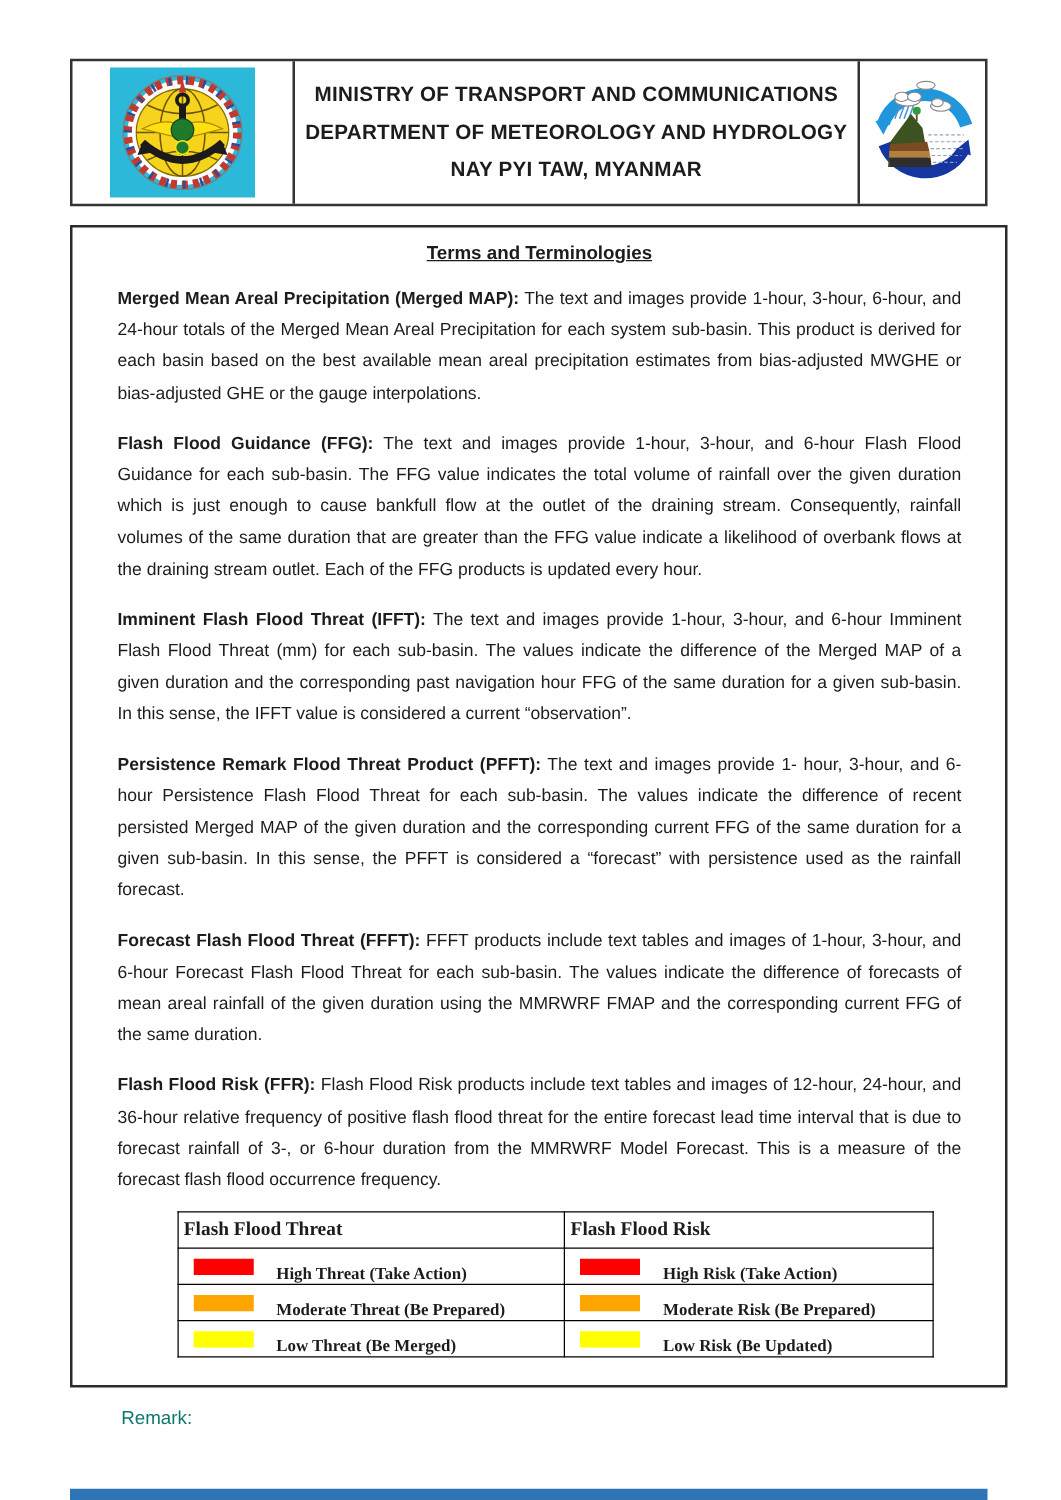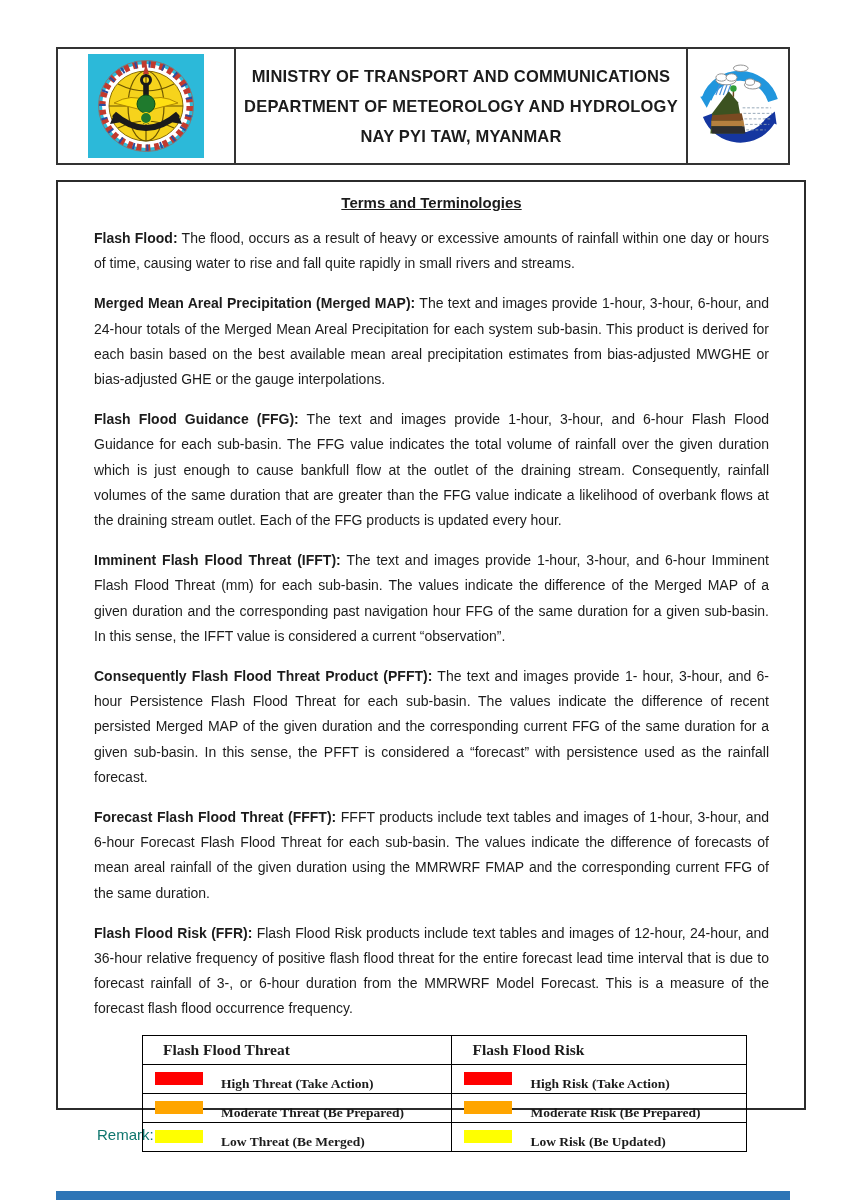--- a/index.html
+++ b/index.html
@@ -43,21 +43,21 @@
     text-align:justify;
   }
   .para b { font-weight:bold; }
 
   
   .legend-table {
     margin:13px 0 0 48px; border-collapse:collapse; width:605px;
     font-family:"Liberation Serif", serif;
   }
   .legend-table td { border:1.6px solid #000; padding:0; }
-  .lt-head { font-weight:bold; font-size:15.5px; padding:3px 20px !important; height:22px; }
+  .lt-head { font-weight:bold; font-size:15.5px; padding:3px 4px !important; height:22px; }
   .lt-cell { height:28px; }
   .lt-inner { display:flex; align-items:center; padding:0 8px 0 12px; }
   .swatch { width:48px; height:13px; flex:0 0 auto; }
   .lt-label { font-weight:bold; font-size:13.5px; margin-left:18px; white-space:nowrap;margin-top:11px; }
 
   
   .remark {
     position:absolute; left:97px; top:1126px; display:flex; gap:58px;
     font-size:15px;
   }
@@ -148,37 +148,33 @@
           <line x1="59" y1="76" x2="80" y2="76"></line>
         </g>
       </svg>
     </div>
   </div>
 
   <div class="content-box">
     <div class="doc-title">Terms and Terminologies</div>
 
     <p class="para">
-      <b>Flash Flood:</b>
-      <span>The flood, occurs as a result of heavy or excessive amounts of rainfall within one day or hours of time, causing water to rise and fall quite rapidly in small rivers and streams.</span>
-    </p>
-    <p class="para">
       <b>Merged Mean Areal Precipitation (Merged MAP):</b>
       <span>The text and images provide 1-hour, 3-hour, 6-hour, and 24-hour totals of the Merged Mean Areal Precipitation for each system sub-basin. This product is derived for each basin based on the best available mean areal precipitation estimates from bias-adjusted MWGHE or bias-adjusted GHE or the gauge interpolations.</span>
     </p>
     <p class="para">
       <b>Flash Flood Guidance (FFG):</b>
       <span>The text and images provide 1-hour, 3-hour, and 6-hour Flash Flood Guidance for each sub-basin. The FFG value indicates the total volume of rainfall over the given duration which is just enough to cause bankfull flow at the outlet of the draining stream. Consequently, rainfall volumes of the same duration that are greater than the FFG value indicate a likelihood of overbank flows at the draining stream outlet. Each of the FFG products is updated every hour.</span>
     </p>
     <p class="para">
       <b>Imminent Flash Flood Threat (IFFT):</b>
       <span>The text and images provide 1-hour, 3-hour, and 6-hour Imminent Flash Flood Threat (mm) for each sub-basin. The values indicate the difference of the Merged MAP of a given duration and the corresponding past navigation hour FFG of the same duration for a given sub-basin. In this sense, the IFFT value is considered a current “observation”.</span>
     </p>
     <p class="para">
-      <b>Consequently Flash Flood Threat Product (PFFT):</b>
+      <b>Persistence Remark Flood Threat Product (PFFT):</b>
       <span>The text and images provide 1- hour, 3-hour, and 6-hour Persistence Flash Flood Threat for each sub-basin. The values indicate the difference of recent persisted Merged MAP of the given duration and the corresponding current FFG of the same duration for a given sub-basin. In this sense, the PFFT is considered a “forecast” with persistence used as the rainfall forecast.</span>
     </p>
     <p class="para">
       <b>Forecast Flash Flood Threat (FFFT):</b>
       <span>FFFT products include text tables and images of 1-hour, 3-hour, and 6-hour Forecast Flash Flood Threat for each sub-basin. The values indicate the difference of forecasts of mean areal rainfall of the given duration using the MMRWRF FMAP and the corresponding current FFG of the same duration.</span>
     </p>
     <p class="para">
       <b>Flash Flood Risk (FFR):</b>
       <span>Flash Flood Risk products include text tables and images of 12-hour, 24-hour, and 36-hour relative frequency of positive flash flood threat for the entire forecast lead time interval that is due to forecast rainfall of 3-, or 6-hour duration from the MMRWRF Model Forecast. This is a measure of the forecast flash flood occurrence frequency.</span>
     </p>

